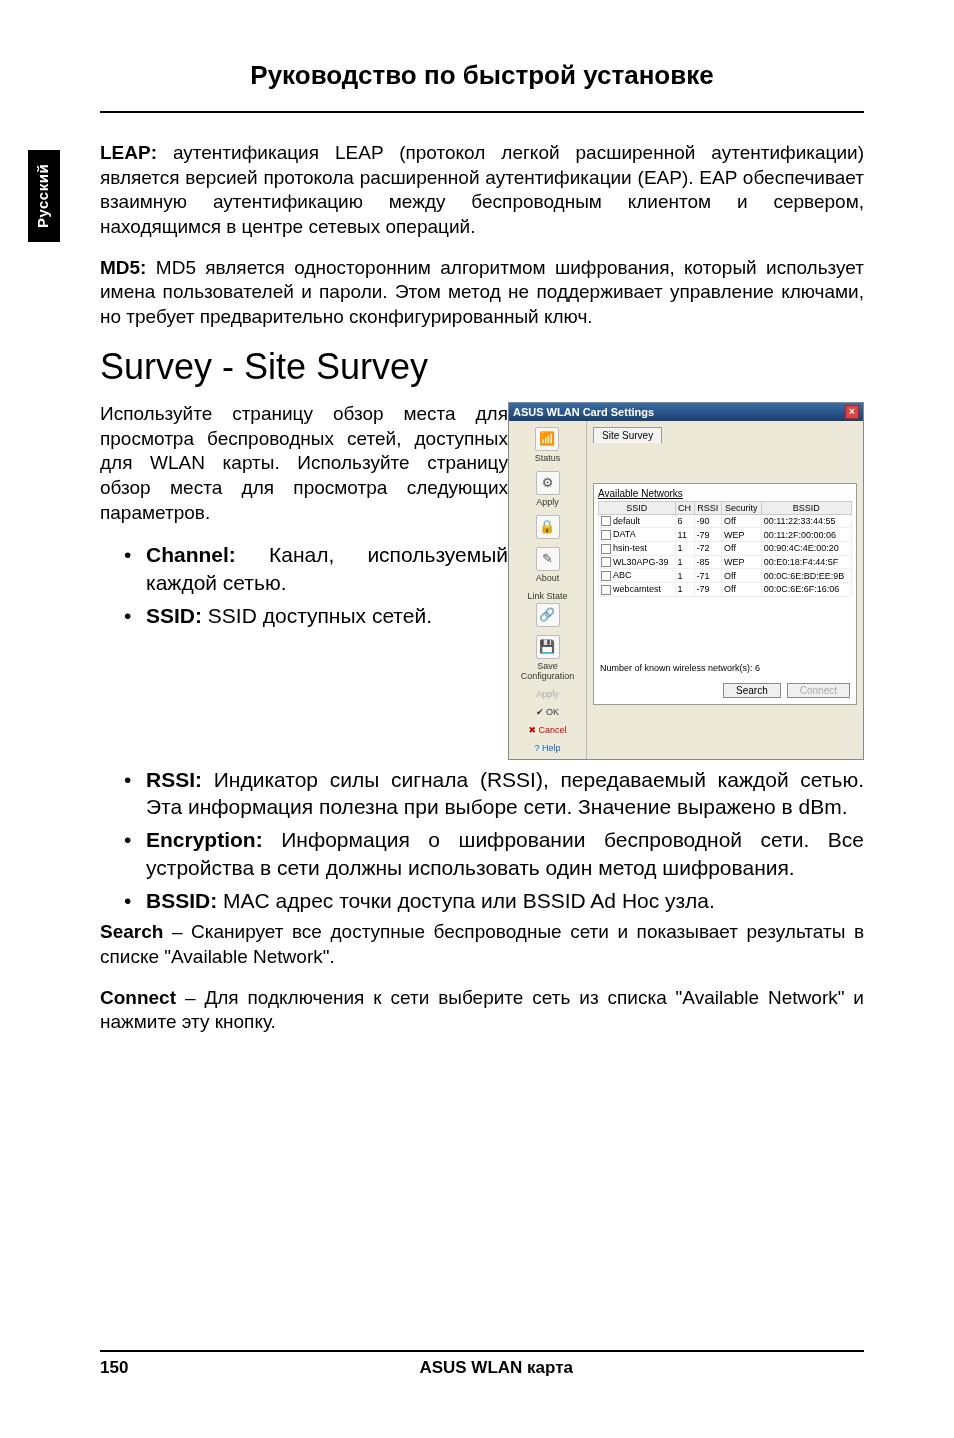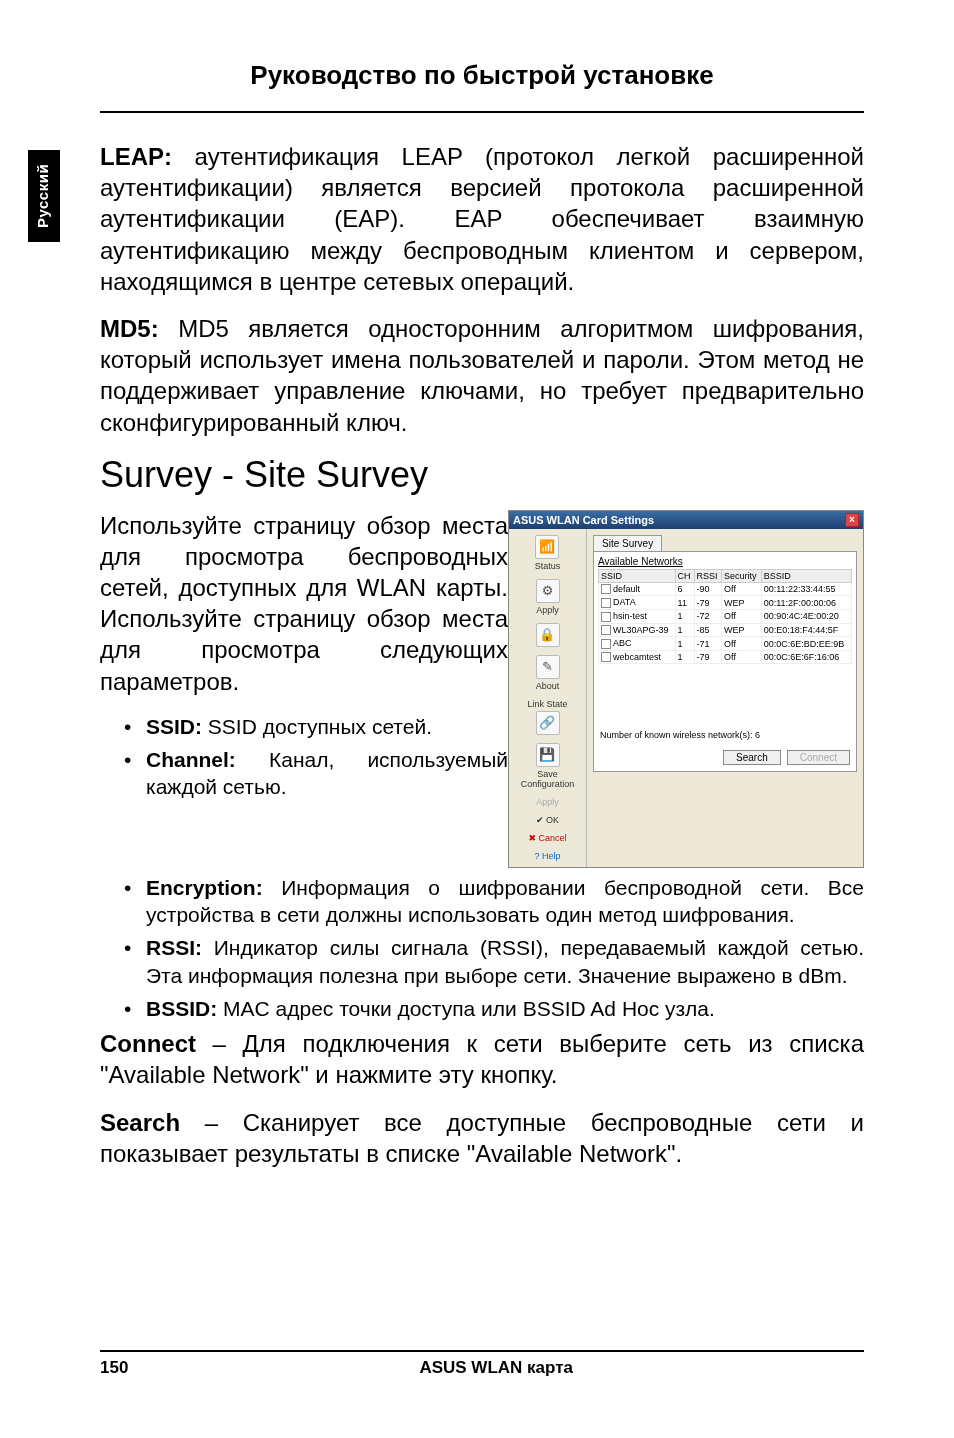--- a/index.html
+++ b/index.html
@@ -1,21 +1,21 @@
 <!DOCTYPE html>
 <html><head>
 <meta charset="utf-8">
 <style>
   * { box-sizing: border-box; margin: 0; padding: 0; }
   html, body { width: 954px; height: 1438px; background: #fff; font-family: Arial, Helvetica, sans-serif; color: #000; }
   .page { position: relative; width: 954px; height: 1438px; padding: 60px 90px 60px 100px; }
   .side-tab { position: absolute; left: 28px; top: 150px; width: 32px; height: 92px; background: #000; color: #fff; writing-mode: vertical-rl; transform: rotate(180deg); text-align: center; font-size: 15px; font-weight: bold; padding: 12px 6px; letter-spacing: 0.5px; }
   .header-title { font-family: Arial, sans-serif; font-weight: bold; font-size: 26px; text-align: center; margin-bottom: 20px; }
   .hr { border: none; border-top: 2px solid #000; margin-bottom: 28px; }
-  .para { font-family: "Arial Narrow", Arial, sans-serif; font-stretch: condensed; font-size: 24px; line-height: 1.3; text-align: justify; margin-bottom: 16px; }
+  .para { font-family: "Arial Narrow", Arial, sans-serif; font-stretch: condensed; font-size: 19px; line-height: 1.3; text-align: justify; margin-bottom: 16px; }
   .para b, .strong { font-weight: bold; }
   .h2 { font-family: "Arial Narrow", Arial, sans-serif; font-stretch: condensed; font-weight: normal; font-size: 36px; margin: 14px 0 14px 0; }
   .h3 { font-family: "Arial Narrow", Arial, sans-serif; font-stretch: condensed; font-weight: bold; font-size: 26px; margin: 20px 0 10px 0; }
   .section-row { display: flex; align-items: flex-start; }
   .section-text { flex: 1 1 auto; }
   .screenshot-wrap { flex: 0 0 auto; }
   ul.bullets { list-style: none; padding-left: 24px; margin-top: 6px; }
   ul.bullets > li { position: relative; padding-left: 22px; font-family: "Arial Narrow", Arial, sans-serif; font-stretch: condensed; font-size: 21px; line-height: 1.3; text-align: justify; margin-bottom: 6px; }
   ul.bullets > li::before { content: "•"; position: absolute; left: 0; top: 0; color: #000; }
   .note-row { display: flex; gap: 16px; align-items: flex-start; margin-top: 18px; margin-bottom: 10px; }
@@ -30,24 +30,24 @@
   .win { width: 356px; border: 1px solid #888; font-size: 10px; background: #ece9d8; }
   .titlebar { background: linear-gradient(#3a6ea5,#1c3f6e); color:#fff; display:flex; justify-content:space-between; align-items:center; padding:2px 4px; font-weight:bold; font-size:11px; }
   .tb-close { width:14px; height:14px; background:#e04343; border:1px solid #a22; display:flex; align-items:center; justify-content:center; color:#fff; font-size:10px; line-height:1; }
   .win-body { display:flex; }
   .sidebar { width:78px; border-right:1px solid #bbb; padding:6px 2px; display:flex; flex-direction:column; align-items:center; gap:8px; font-size:9px; color:#333; }
   .sb-item { display:flex; flex-direction:column; align-items:center; gap:2px; text-align:center; }
   .sb-icon { width:24px; height:24px; border:1px solid #bbb; background:#f8f8f8; border-radius:2px; display:flex; align-items:center; justify-content:center; font-size:13px; color:#555; }
   .sb-link { font-size:9px; color:#333; }
   .main { flex:1; padding:6px; }
   .tab { display:inline-block; padding:2px 8px; border:1px solid #999; border-bottom:none; background:#f4f4f4; font-size:10px; }
-  .panel { border:1px solid #999; background:#fff; padding:4px; }
+  .panel { border:1px solid #999; background:#fff; padding:4px;margin-top:40px; }
   .panel-label { font-size:10px; text-decoration: underline; margin-bottom: 2px;}
   table.netlist { width:100%; border-collapse:collapse; font-size:9px; border:1px solid #ccc; }
-  table.netlist th { background:#eee; border:1px solid #ccc; padding:1px 2px; text-align:left; font-weight:normal; }
+  table.netlist th { background:#eee; border:1px solid #ccc; padding:1px 2px; text-align:center; font-weight:normal; }
   table.netlist td { border:1px solid #eee; padding:1px 2px; white-space:nowrap; }
   .row-icon { display:inline-block; width:10px; height:10px; border:1px solid #888; margin-right:2px; vertical-align:middle; }
   .count-row { padding:6px 2px; font-size:9px; }
   .btn-row { display:flex; justify-content:flex-end; gap:6px; padding:4px 2px 2px 2px; }
   .btn { border:1px solid #888; background:#f0f0f0; padding:1px 12px; font-size:10px; }
   .btn.disabled { color:#aaa; }
   .hspace { height:60px; }
 </style>
 </head>
 <body>
@@ -66,22 +66,22 @@
   <p class="para">
     <b>MD5:</b><span> MD5 является односторонним алгоритмом шифрования, который использует имена пользователей и пароли. Этом метод не поддерживает управление ключами, но требует предварительно сконфигурированный ключ.</span>
   </p>
 
   <h2 class="h2">Survey - Site Survey</h2>
 
   <div class="section-row">
     <div class="section-text">
       <p class="para">Используйте страницу обзор места для просмотра беспроводных сетей, доступных для WLAN карты. Используйте страницу обзор места для просмотра следующих параметров.</p>
       <ul class="bullets">
+        <li><b>Channel:</b><span> Канал, используемый каждой сетью.</span></li>
         <li><b>SSID:</b><span>  SSID доступных сетей.</span></li>
-        <li><b>Channel:</b><span> Канал, используемый каждой сетью.</span></li>
       </ul>
     </div>
 
     <div class="screenshot-wrap">
       <div class="win">
         <div class="titlebar">
           <span>ASUS WLAN Card Settings</span>
           <span class="tb-close">×</span>
         </div>
         <div class="win-body">
@@ -180,32 +180,32 @@
                 <span class="btn disabled">Connect</span>
               </div>
             </div>
           </div>
         </div>
       </div>
     </div>
   </div>
 
   <ul class="bullets">
+    <li><b>RSSI:</b><span> Индикатор силы сигнала (RSSI), передаваемый каждой сетью. Эта информация полезна при выборе сети. Значение выражено в dBm.</span></li>
     <li><b>Encryption:</b><span> Информация о шифровании беспроводной сети. Все устройства в сети должны использовать один метод шифрования.</span></li>
-    <li><b>RSSI:</b><span> Индикатор силы сигнала (RSSI), передаваемый каждой сетью. Эта информация полезна при выборе сети. Значение выражено в dBm.</span></li>
     <li><b>BSSID:</b><span> MAC адрес точки доступа или BSSID  Ad Hoc узла.</span></li>
   </ul>
 
 
 
   <p class="para">
+    <b>Search</b><span> – Сканирует все доступные беспроводные сети и показывает результаты в списке  "Available Network".</span>
+  </p>
+  <p class="para">
     <b>Connect</b><span> – Для подключения к сети выберите сеть из списка  "Available Network" и нажмите эту кнопку.</span>
-  </p>
-  <p class="para">
-    <b>Search</b><span> – Сканирует все доступные беспроводные сети и показывает результаты в списке  "Available Network".</span>
   </p>
 
   <div class="footer">
     <div class="footer-line">
       <span class="pg">150</span>
       <span class="ft">ASUS WLAN карта</span>
     </div>
   </div>
 
 </div>

